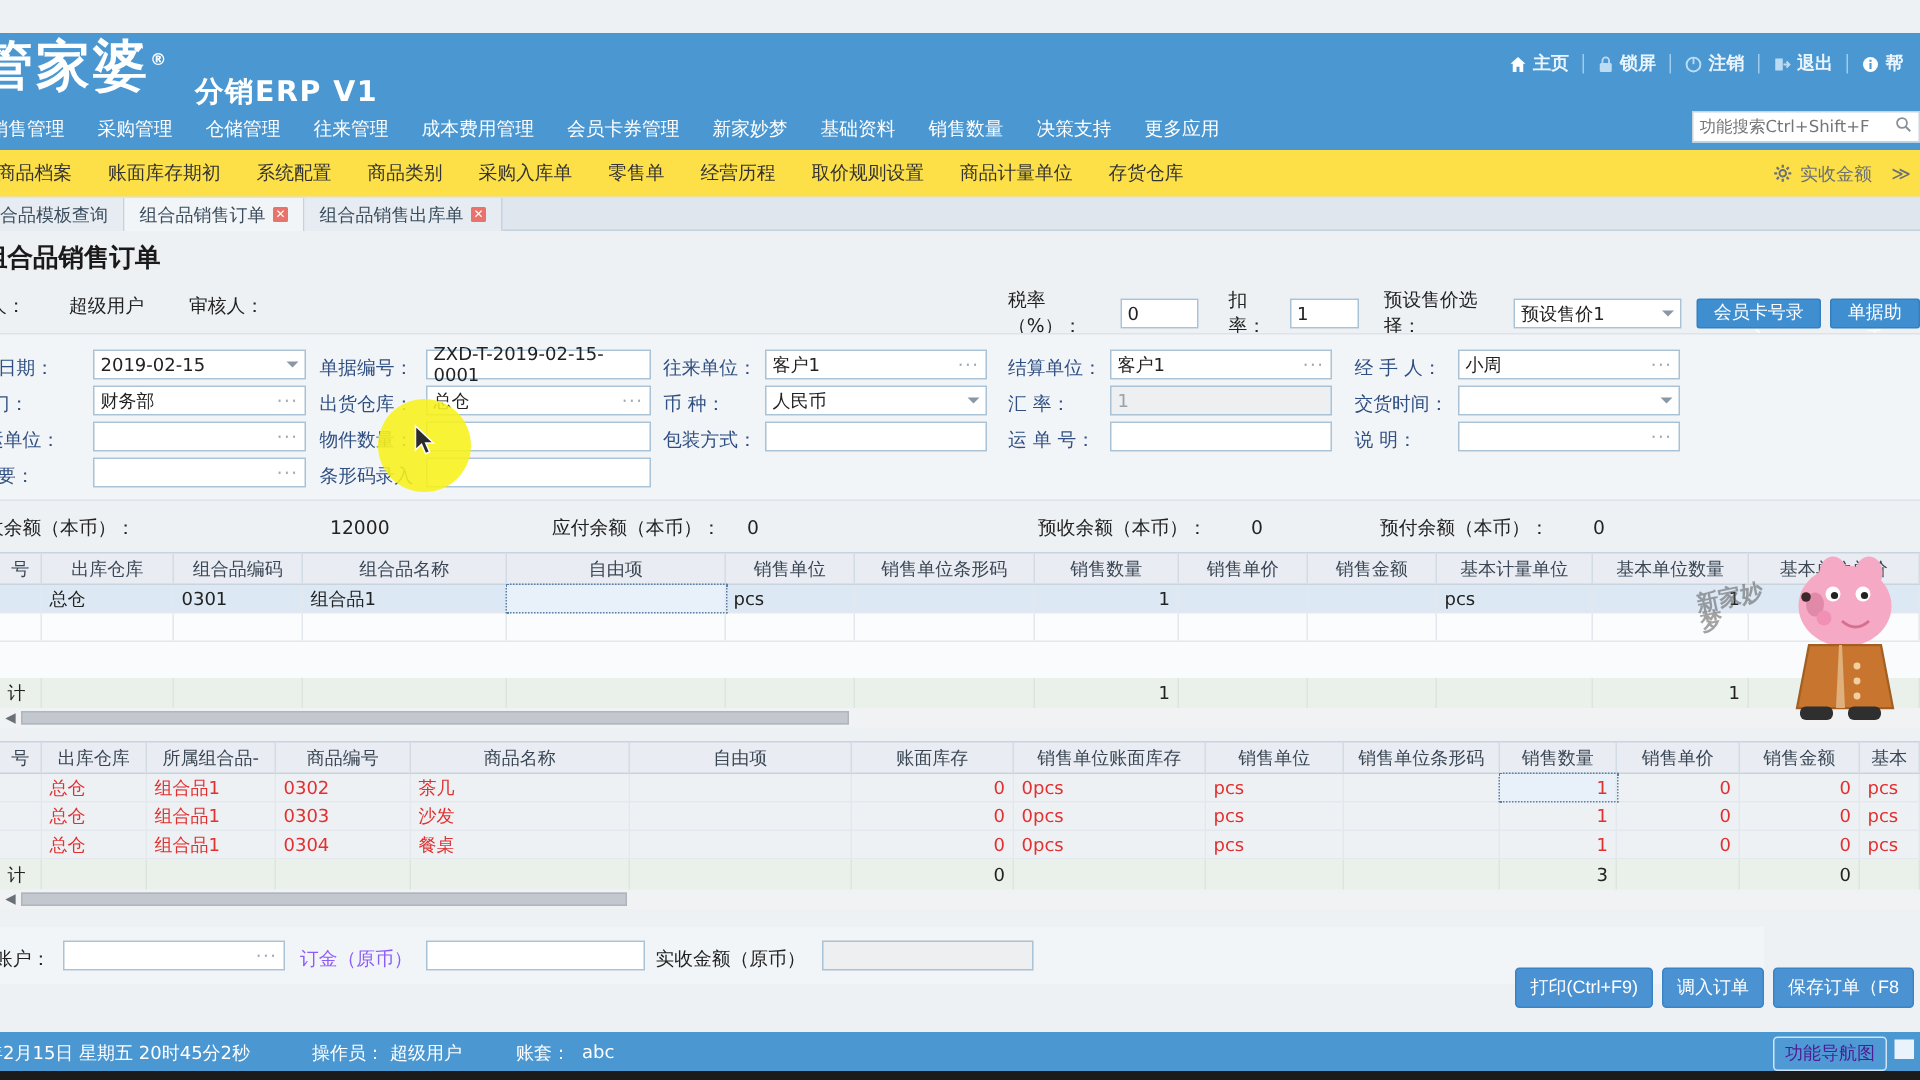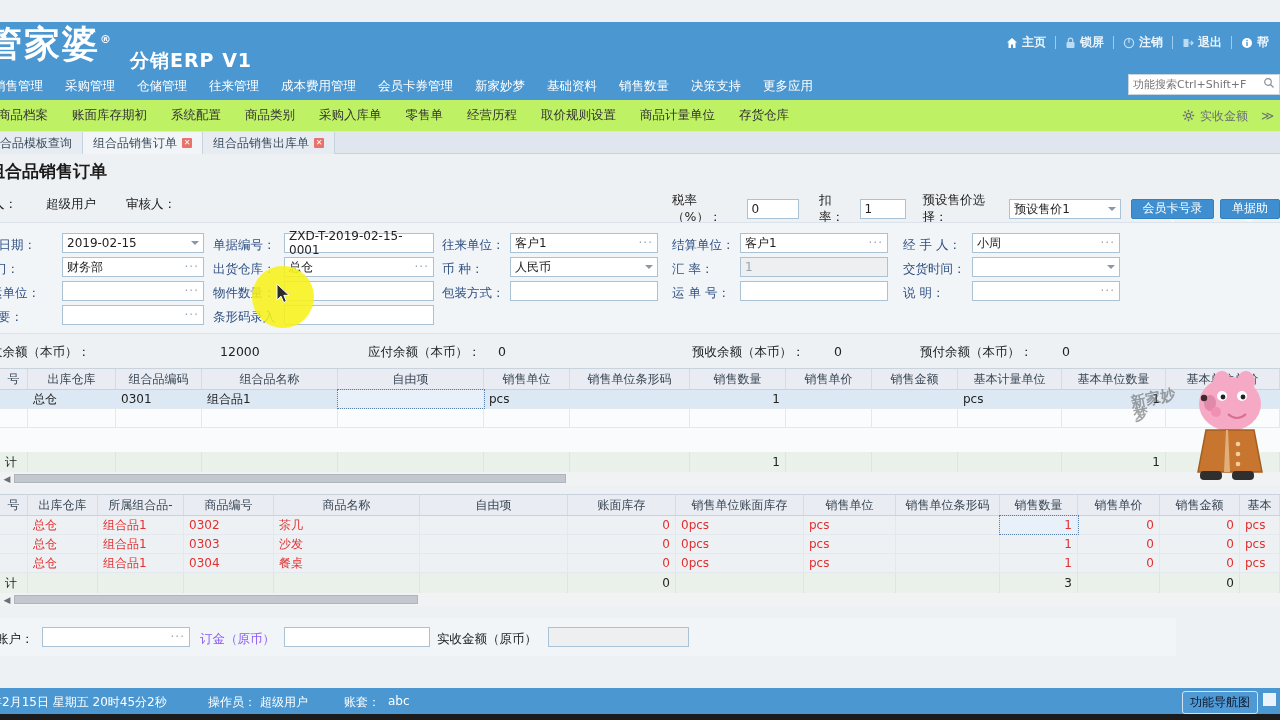--- a/index.html
+++ b/index.html
@@ -62,21 +62,21 @@
     position:absolute; right:0; top:2px; width:152px; height:21px;
     background:#fff; border:1px solid #c8d4de; display:flex; align-items:center;
     padding:0 4px; font-size:11px; color:#8a9099;
   }
   .searchbox input { border:0; outline:0; width:130px; font-size:11px; color:#8a9099;
     font-family:"DejaVu Sans","Liberation Sans",sans-serif; background:transparent; }
 
   
   .subnav {
     position:absolute; left:0; top:100px; width:1280px; height:32px;
-    background:#bef264; border-bottom:1px solid #dfe3e8; color:#333; font-size:12.5px;
+    background:#fde047; border-bottom:1px solid #dfe3e8; color:#333; font-size:12.5px;
   }
   .subnav .items { position:absolute; left:-14px; top:0; display:flex; align-items:center; height:31px; }
   .subnav .items span { padding:0 12px; cursor:pointer; white-space:nowrap; }
   .subnav .settings {
     position:absolute; right:32px; top:8px; display:flex; align-items:center; gap:5px;
     color:#6b7076; font-size:12px; cursor:pointer;
   }
   .subnav .more { position:absolute; right:6px; top:8px; color:#6b7076; }
 
   
@@ -169,21 +169,21 @@
     padding:4px 9px; font-size:12px; cursor:pointer; white-space:nowrap;
   }
 
   
   .statusbar {
     position:absolute; left:0; top:688px; width:1280px; height:26px;
     background:#4a97d2; color:#fff; font-size:12px;
   }
   .statusbar .s { position:absolute; top:6px; white-space:nowrap; }
   .statusbar .navbtn {
-    position:absolute; right:22px; top:3px; border:1px solid #cfe3f4; color:#0f172a;
+    position:absolute; right:22px; top:3px; border:1px solid #cfe3f4; color:#4c1d95;
     border-radius:3px; padding:2px 7px; font-size:12px; cursor:pointer; background:#4f9ad4;
   }
   .statusbar .sq { position:absolute; right:4px; top:5px; width:13px; height:13px; background:#eaf3fb; }
   .bottomedge { position:absolute; left:0; top:714px; width:1280px; height:6px; background:#1b1b1b; }
 
   
   .cursorglow {
     position:absolute; left:252px; top:266px; width:62px; height:62px; border-radius:50%;
     background:#f7f119; opacity:.88; pointer-events:none;
   }
@@ -621,20 +621,25 @@
     <div class="flbl" style="left:200px; top:13px; color:#8b5cf6;">订金（原币）</div>
     <div class="fld" style="left:284px; top:9px; width:146px;">
       <span></span>
     </div>
     <div class="flbl" style="left:437px; top:13px; color:#222;">实收金额（原币）</div>
     <div class="fld readonly" style="left:548px; top:9px; width:141px;">
       <span></span>
     </div>
   </div>
 
+  <div class="btnrow">
+    <button class="bb">打印(Ctrl+F9)</button>
+    <button class="bb">调入订单</button>
+    <button class="bb">保存订单（F8</button>
+  </div>
 
   <div class="statusbar">
     <div class="s" style="left:-10px;">年2月15日 星期五  20时45分2秒</div>
     <div class="s" style="left:208px;">操作员：</div>
     <div class="s" style="left:260px;">超级用户</div>
     <div class="s" style="left:344px;">账套：</div>
     <div class="s" style="left:388px;">abc</div>
     <div class="navbtn">功能导航图</div>
     <div class="sq"></div>
   </div>

